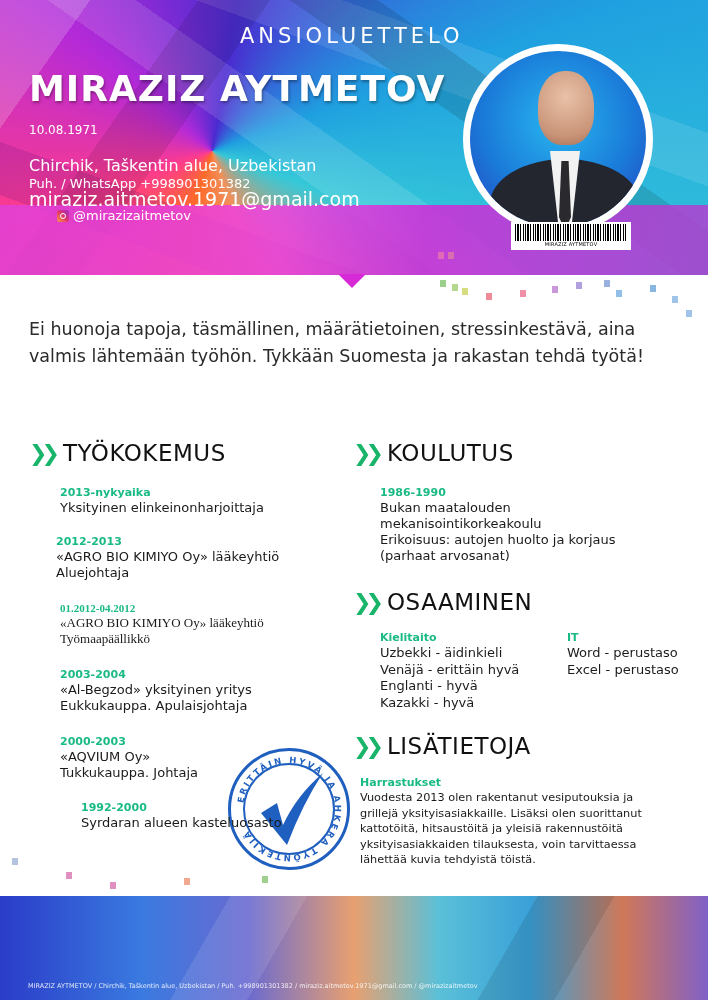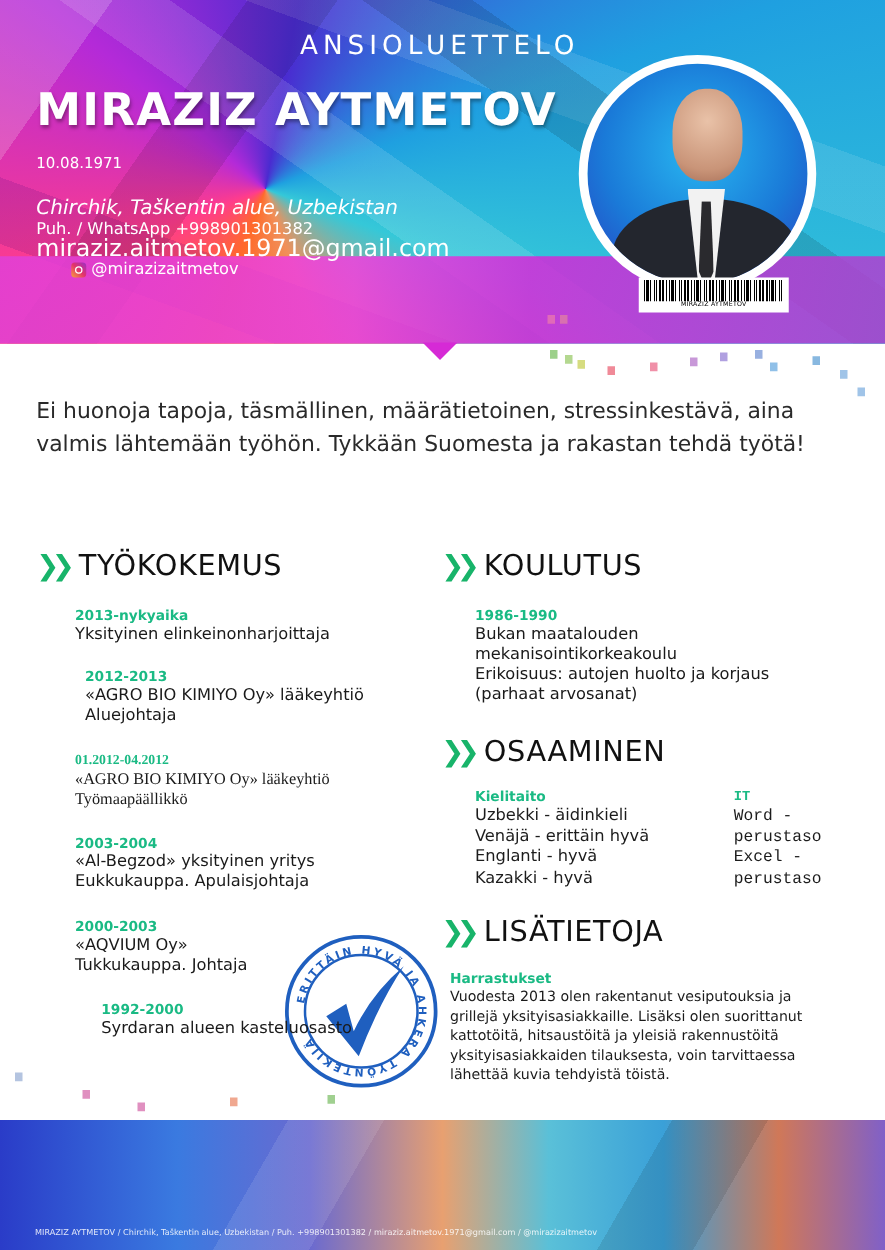--- a/index.html
+++ b/index.html
@@ -33,21 +33,21 @@
   .title-doc {
     position: absolute; top: 24px; left: 240px; color: #fff; font-size: 21px; letter-spacing: 4px;
     font-family: "DejaVu Sans", sans-serif; font-weight: normal;
   }
   .name {
     position: absolute; top: 68px; left: 29px; color: #fff; font-size: 36px; font-weight: bold;
     letter-spacing: 1px; text-shadow: 1px 2px 3px rgba(0,0,0,0.35);
     font-family: "DejaVu Sans", sans-serif;
   }
   .dob { position: absolute; top: 123px; left: 29px; color: #fff; font-size: 12px; }
-  .addr { position: absolute; top: 156px; left: 29px; color: #fff; font-size: 16px; font-style: italic; }
+  .addr { position: absolute; top: 156px; left: 29px; color: #fff; font-size: 16px; }
   .phone { position: absolute; top: 176px; left: 29px; color: #fff; font-size: 13px; }
   .email { position: absolute; top: 188px; left: 29px; color: #fff; font-size: 19px; text-align: center; }
   .insta { position: absolute; top: 208px; left: 29px; color: #fff; font-size: 13px; display: flex; align-items: center; gap: 4px; padding-left: 28px; }
   .ig-icon {
     width: 12px; height: 12px; border-radius: 3px;
     background: linear-gradient(45deg, #f9a23a, #e2336b, #9b2fc8);
     position: relative; display: inline-block;
   }
   .ig-icon::after { content: ""; position: absolute; left: 3px; top: 3px; width: 4px; height: 4px; border: 1.2px solid #fff; border-radius: 50%; }
 
@@ -183,21 +183,21 @@
 
 <div class="sec-head" style="left:29px;top:440px;">
   <span class="chev">❯❯</span>
   <span class="sec-title">TYÖKOKEMUS</span>
 </div>
 
 <div class="item" style="left:60px;top:486px;">
   <div class="period">2013-nykyaika</div>
   <div class="line">Yksityinen elinkeinonharjoittaja</div>
 </div>
-<div class="item" style="left:68px;top:535px;">
+<div class="item" style="left:56px;top:535px;">
   <div class="period">2012-2013</div>
   <div class="line">«AGRO BIO KIMIYO Oy» lääkeyhtiö</div>
   <div class="line">Aluejohtaja</div>
 </div>
 <div class="item" style="left:60px;top:601px;font-family:Liberation Serif, serif;">
   <div class="period">01.2012-04.2012</div>
   <div class="line">«AGRO BIO KIMIYO Oy» lääkeyhtiö</div>
   <div class="line">Työmaapäällikkö</div>
 </div>
 <div class="item" style="left:60px;top:668px;">
@@ -244,21 +244,21 @@
   <span class="chev">❯❯</span>
   <span class="sec-title">OSAAMINEN</span>
 </div>
 <div class="skills-col" style="left:380px;top:631px;">
   <div class="cat">Kielitaito</div>
   <div>Uzbekki - äidinkieli</div>
   <div>Venäjä - erittäin hyvä</div>
   <div>Englanti - hyvä</div>
   <div>Kazakki - hyvä</div>
 </div>
-<div class="skills-col" style="left:587px;top:631px;font-family:Liberation Mono, monospace;">
+<div class="skills-col" style="left:567px;top:631px;">
   <div class="cat">IT</div>
   <div>Word - perustaso</div>
   <div>Excel - perustaso</div>
 </div>
 
 <div class="sec-head" style="left:353px;top:733px;">
   <span class="chev">❯❯</span>
   <span class="sec-title">LISÄTIETOJA</span>
 </div>
 <div class="hobby">

